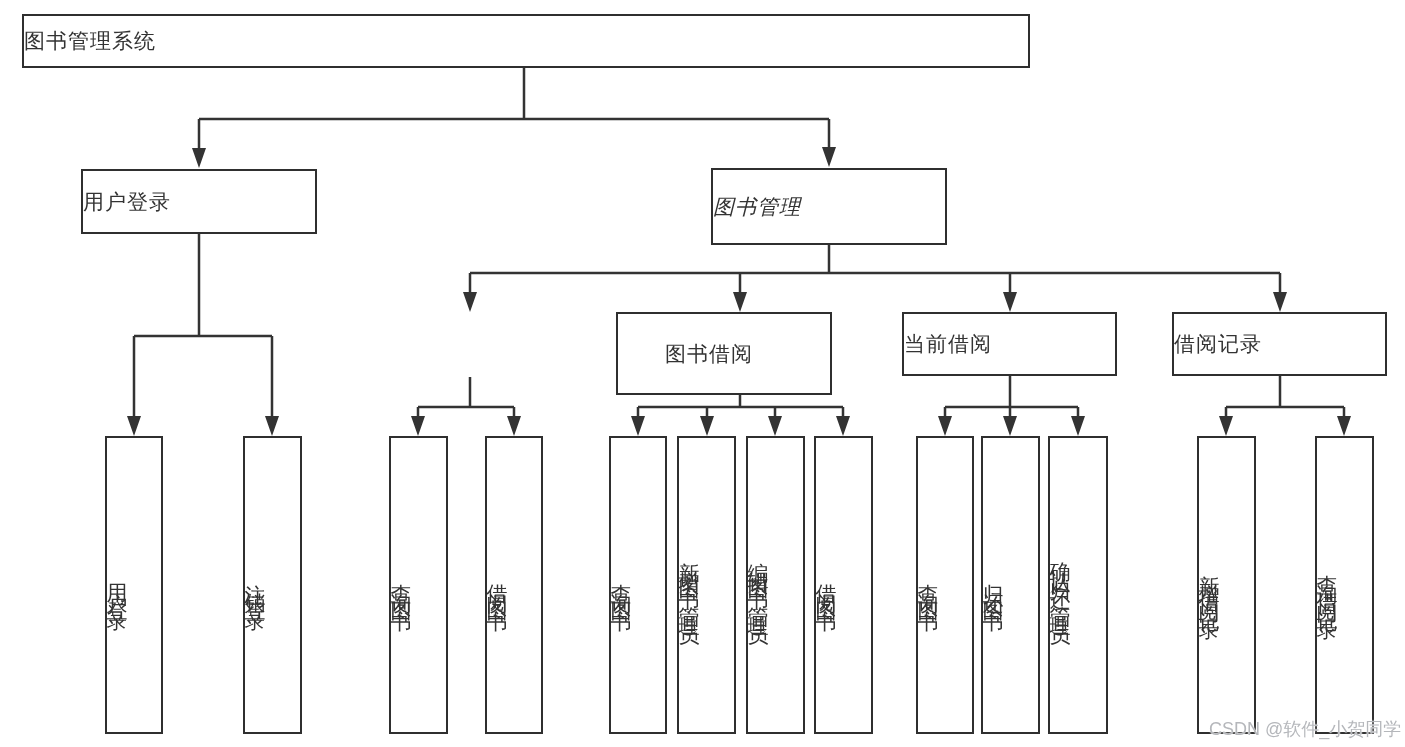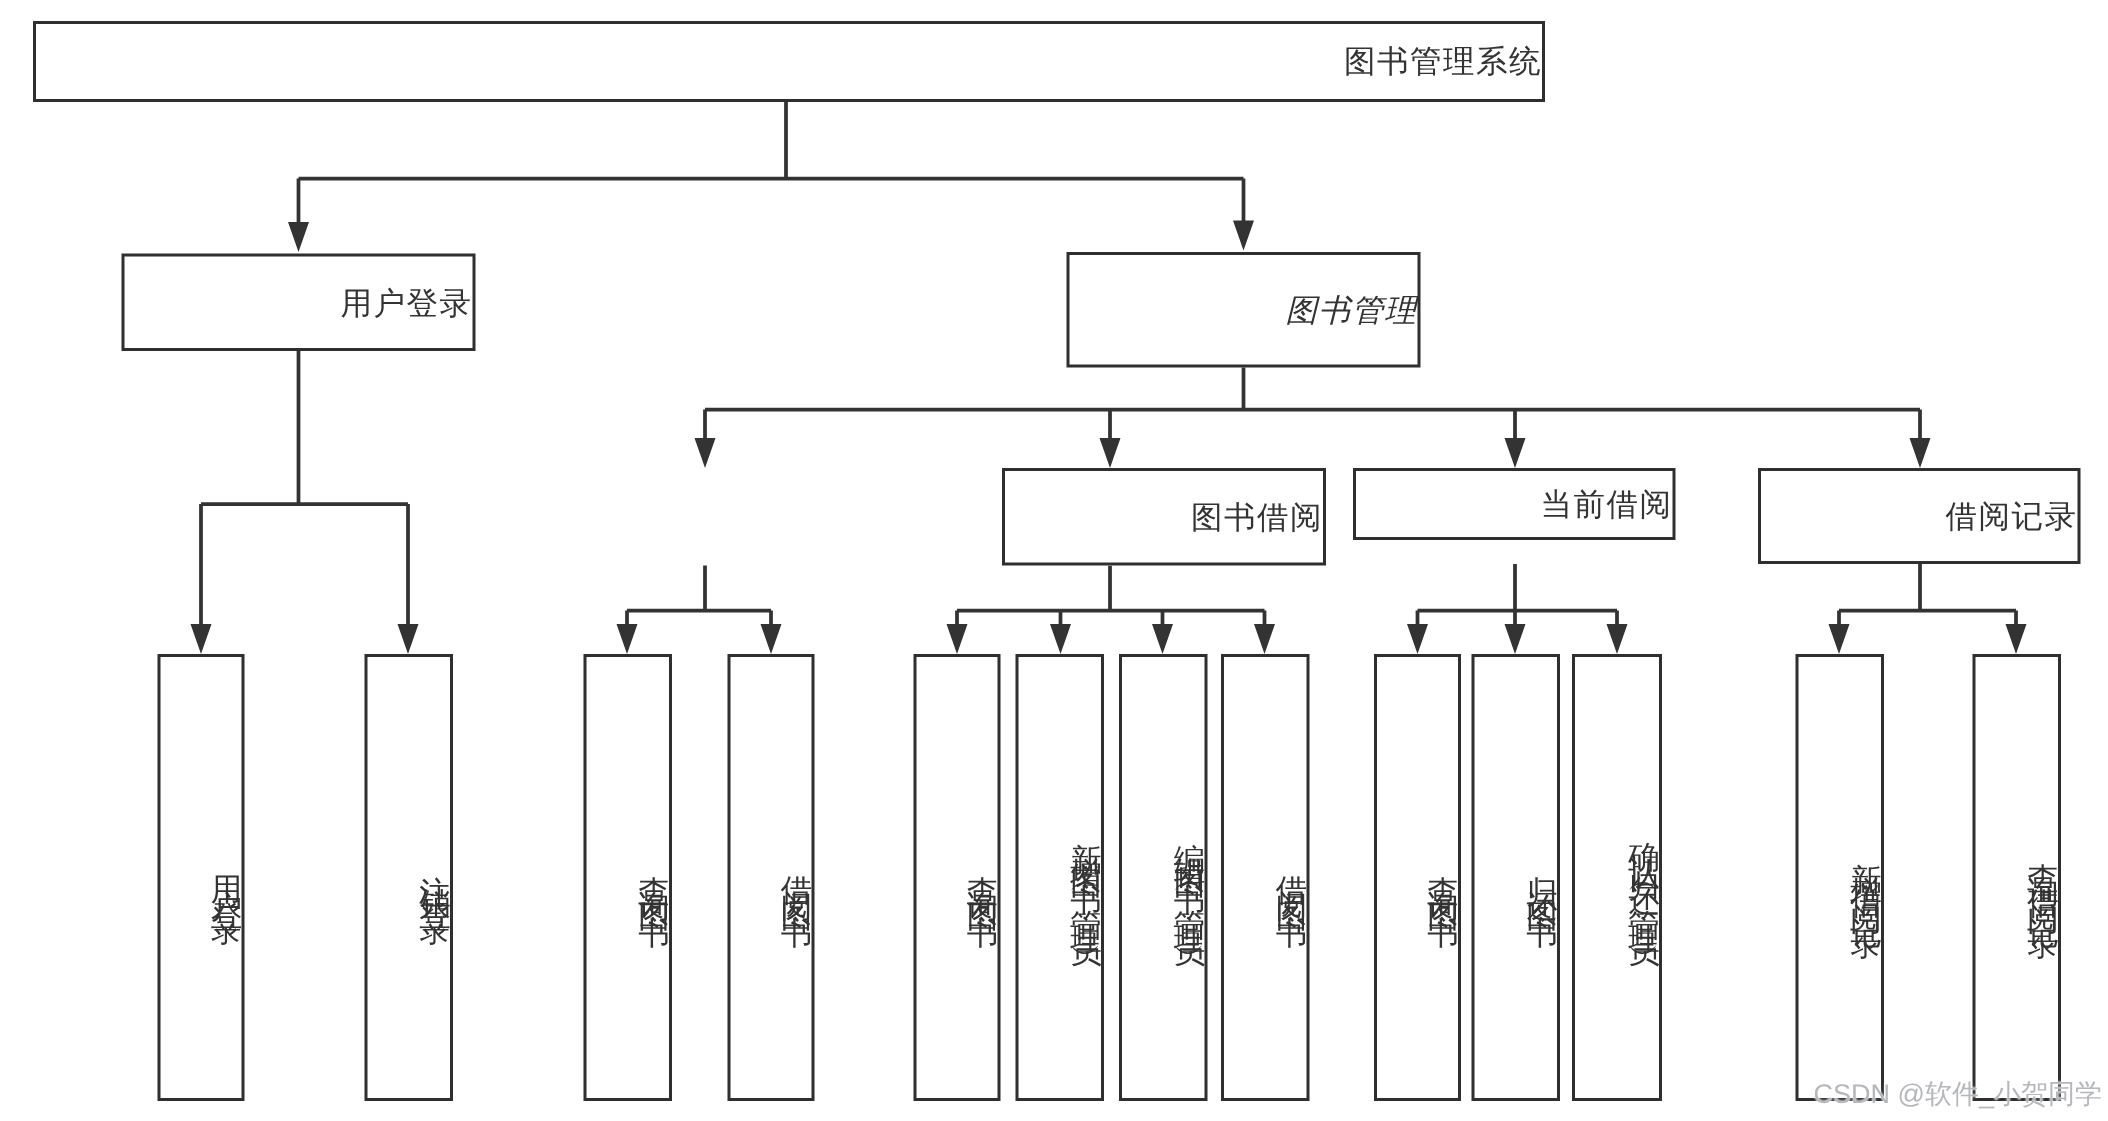--- a/index.html
+++ b/index.html
@@ -22,21 +22,21 @@
     top: 0;
     z-index: 1;
   }
   .node {
     position: absolute;
     box-sizing: border-box;
     background: #ffffff;
     border: 2px solid #2f2f2f;
     display: flex;
     align-items: center;
-    justify-content: flex-end;
+    justify-content: flex-start;
     z-index: 2;
   }
   .hnode .label {
     font-size: 21px;
     letter-spacing: 1px;
     color: #333333;
     white-space: nowrap;
   }
   .vnode {
     border-width: 2.5px;
@@ -91,24 +91,24 @@
     <span class="label">图书管理系统</span>
   </div>
 
   <div class="node hnode" style="left:81px;top:169px;width:236px;height:65px;">
     <span class="label">用户登录</span>
   </div>
   <div class="node hnode" style="left:711px;top:168px;width:236px;height:77px;font-style:italic;">
     <span class="label">图书管理</span>
   </div>
 
-  <div class="node hnode" style="left:668px;top:312px;width:216px;height:65px;">
+  <div class="node hnode" style="left:616px;top:312px;width:216px;height:83px;padding-left:47px;">
     <span class="label">图书借阅</span>
   </div>
-  <div class="node hnode" style="left:902px;top:312px;width:215px;height:48px;">
+  <div class="node hnode" style="left:902px;top:312px;width:215px;height:64px;">
     <span class="label">当前借阅</span>
   </div>
   <div class="node hnode" style="left:1172px;top:312px;width:215px;height:64px;">
     <span class="label">借阅记录</span>
   </div>
 
   <div class="node vnode" style="left:105px;top:436px;width:58px;height:298px;">
     <span class="label">用户登录</span>
   </div>
   <div class="node vnode" style="left:243px;top:436px;width:59px;height:298px;">

